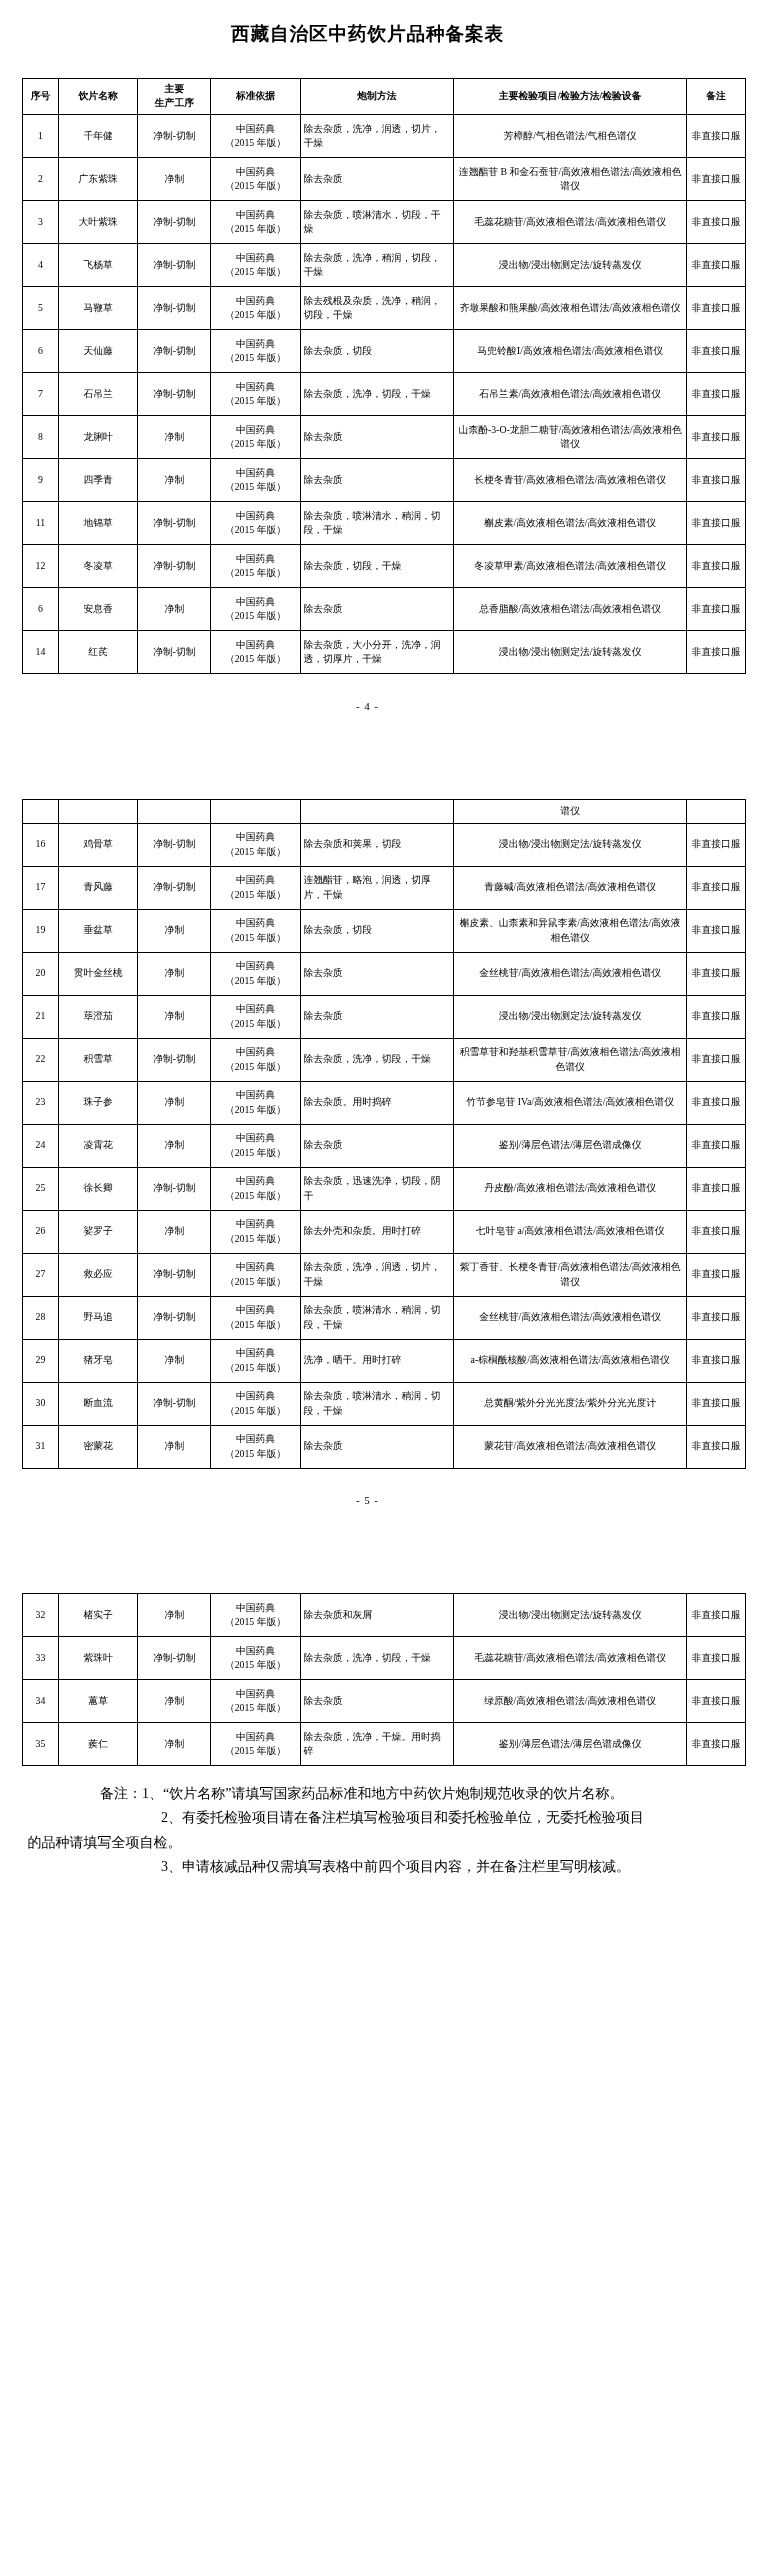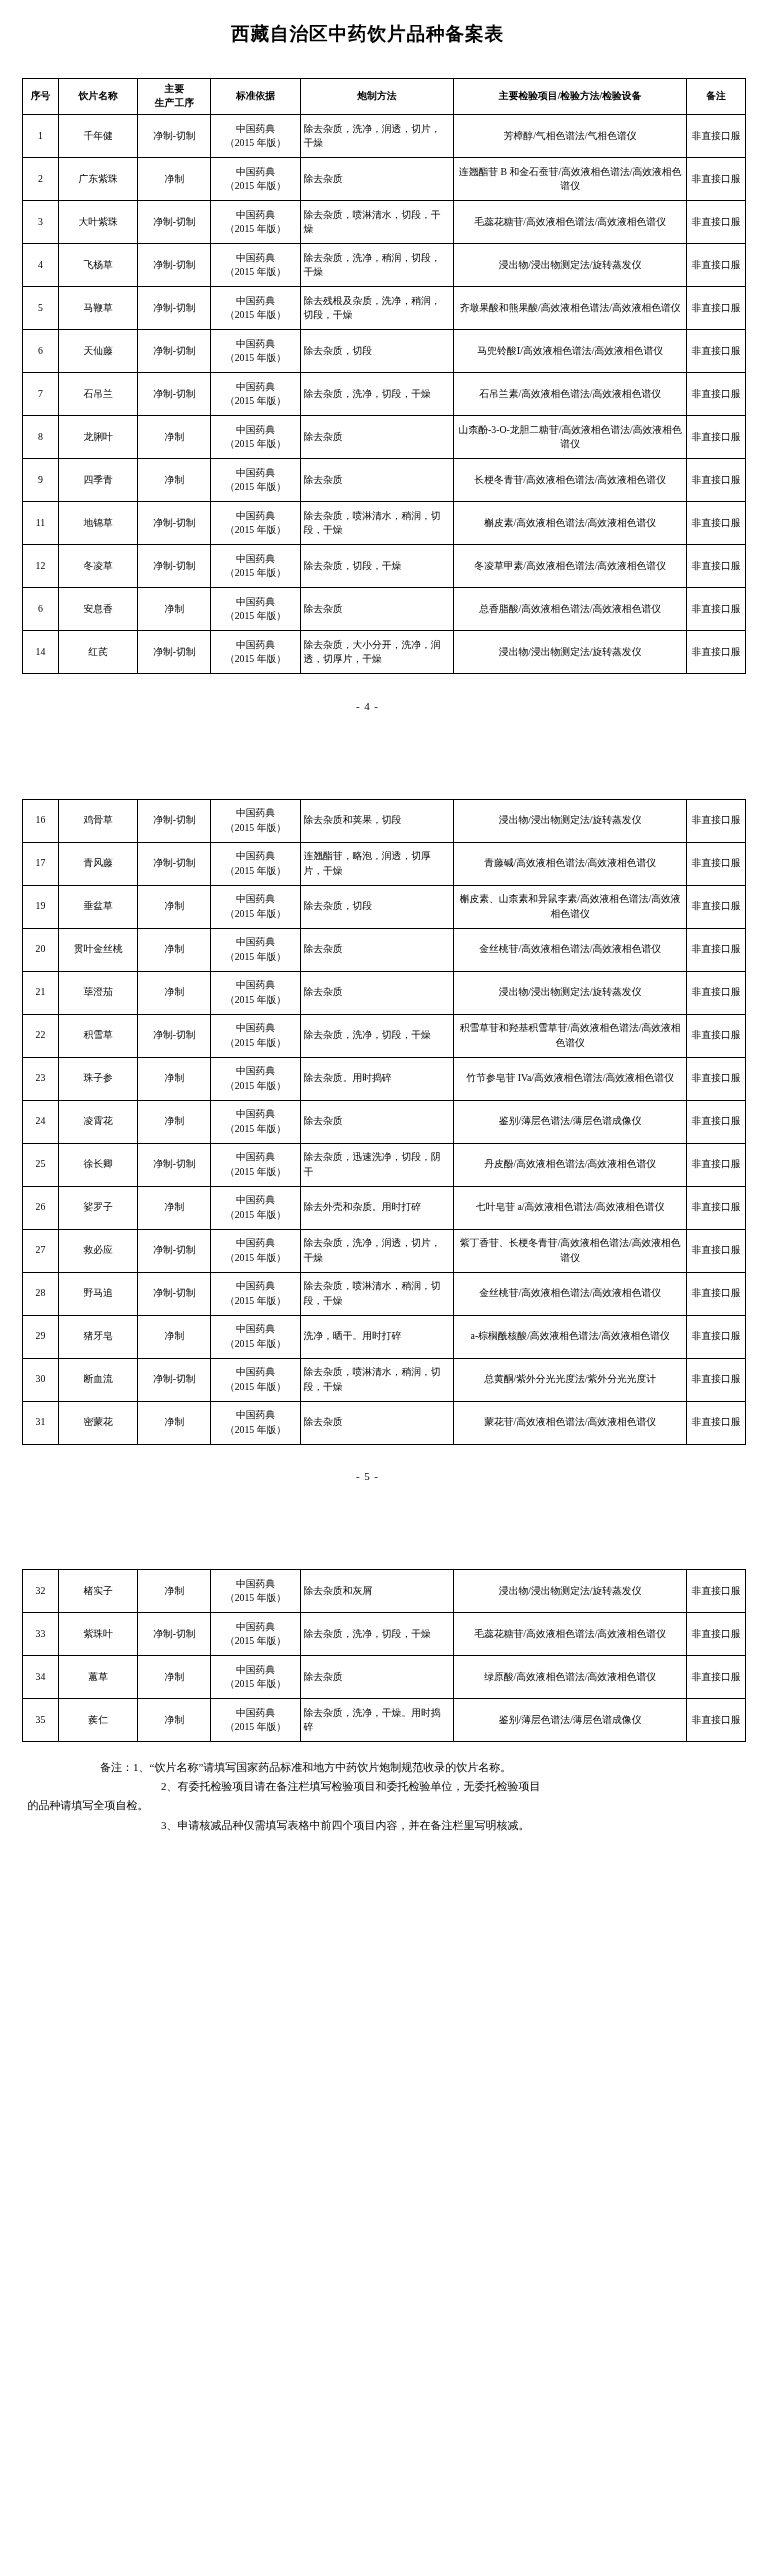--- a/index.html
+++ b/index.html
@@ -66,21 +66,21 @@
   .pagenum{
     text-align:center;
     font-size:11px;
     padding:9.3px 0 0 0;
     letter-spacing:0.9px;
   }
   .pagegap{height:71px;}
   .notes{
     margin:1.9px auto 0 auto;
     width:724px;
-    font-size:11px;
+    font-size:14px;
     line-height:1.75;
   }
   .notes .ln1{padding-left:78px;text-indent:0;}
   .notes .ln2{padding-left:139px;}
   .notes .ln2b{padding-left:5.6px;}
   .notes .ln3{padding-left:139px;}
   .tailgap{height:37px;}
 </style>
 </head>
 <body>
@@ -281,20 +281,29 @@
     <colgroup>
         <col class="c0">
         <col class="c1">
         <col class="c2">
         <col class="c3">
         <col class="c4">
         <col class="c5">
         <col class="c6">
       </colgroup>
     <tbody id="tbody-p1">
+        <tr class="cont-row">
+          <td class="idx"></td>
+          <td class="nm"></td>
+          <td class="proc"></td>
+          <td class="std"></td>
+          <td class="mth"></td>
+          <td class="tst">谱仪</td>
+          <td class="rmk"></td>
+        </tr>
         <tr class="body-row">
           <td class="idx">16</td>
           <td class="nm">鸡骨草</td>
           <td class="proc">净制-切制</td>
           <td class="std">
             <div>中国药典</div>
             <div>（2015 年版）</div>
           </td>
           <td class="mth">除去杂质和荚果，切段</td>
           <td class="tst">浸出物/浸出物测定法/旋转蒸发仪</td>

